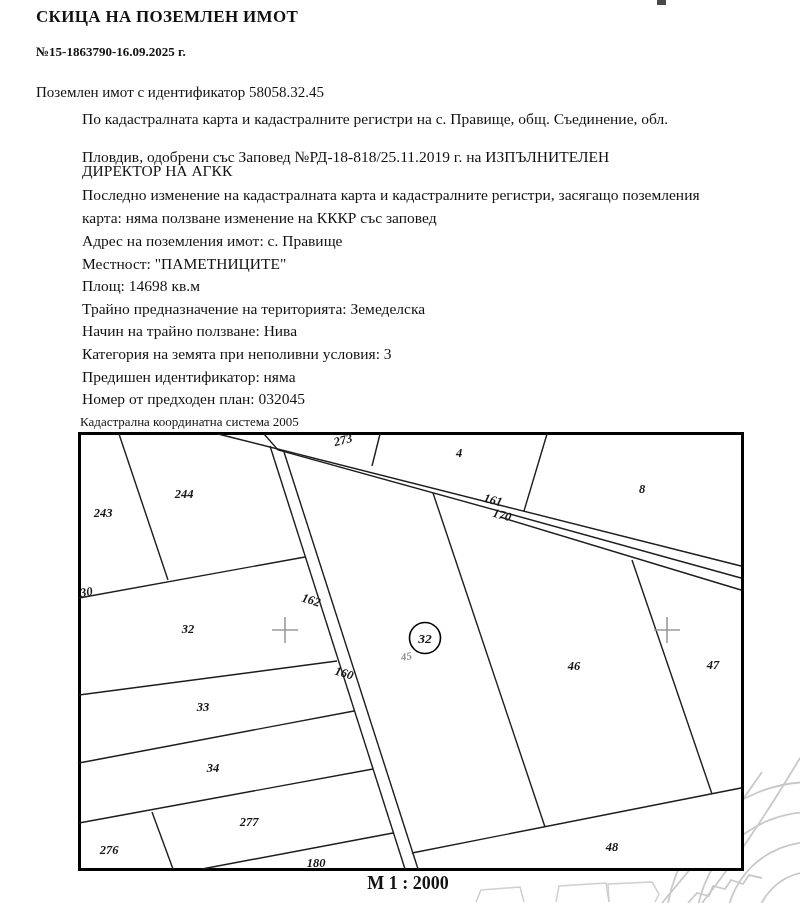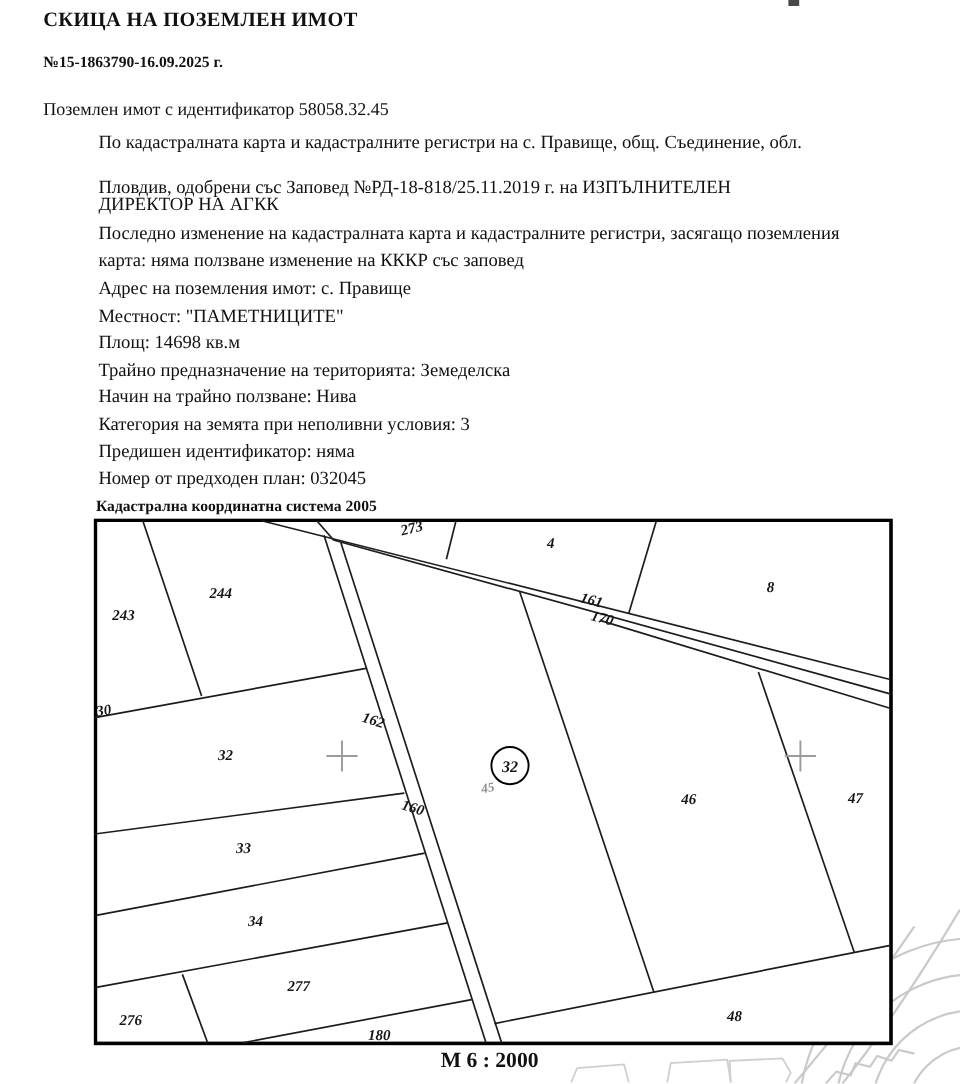--- a/index.html
+++ b/index.html
@@ -8,21 +8,21 @@
     position:relative; width:800px; height:903px; overflow:hidden;
     font-family:"Liberation Serif", serif; color:#111;
   }
   .abs { position:absolute; }
   .ctr { left:36px; width:778px; text-align:left; }
   .doc-title { top:7px; font-size:17px; font-weight:bold; letter-spacing:.3px; }
   .doc-num   { top:44px; font-size:13px; font-weight:bold; }
   .doc-ident { top:84px; font-size:15px; }
   .bl { position:absolute; left:82px; font-size:15.5px; white-space:nowrap; z-index:2; }
   .b  { font-weight:normal; }
-  .coordsys { position:absolute; left:80px; top:414px; font-size:13px; font-weight:bold; z-index:2; }
+  .coordsys { position:absolute; left:80px; top:414px; font-size:13px; font-weight:normal; z-index:2; }
   .scale { top:873px; left:308px; width:200px; text-align:center; font-size:18px; font-weight:bold; z-index:2; }
   .artifact { left:657px; top:0; width:9px; height:5px; background:#1a1a1a; opacity:.8; z-index:2; }
   #mapsvg { position:absolute; left:78px; top:432px; z-index:1; }
   #wmsvg  { position:absolute; left:0; top:0; z-index:0; }
   .plbl { font-family:"Liberation Serif", serif; font-size:12.5px; font-weight:bold; font-style:italic; fill:#161616; text-anchor:middle; }
   .plbl-sub { font-size:13.5px; }
   .plbl-old { font-size:11px; fill:#909090; }
   .z2 { z-index:2; }
 </style>
 </head>
@@ -115,13 +115,13 @@
   <text class="plbl" x="574" y="670">46</text>
   <text class="plbl" x="713" y="669">47</text>
   <text class="plbl" x="203" y="711">33</text>
   <text class="plbl" x="213" y="772">34</text>
   <text class="plbl" x="249" y="826">277</text>
   <text class="plbl" x="109" y="854">276</text>
   <text class="plbl" x="316" y="867">180</text>
   <text class="plbl" x="612" y="851">48</text>
 </svg>
 
-<div class="abs scale">М 6 : 2000</div>
+<div class="abs scale">М 1 : 2000</div>
 
 </body></html>

